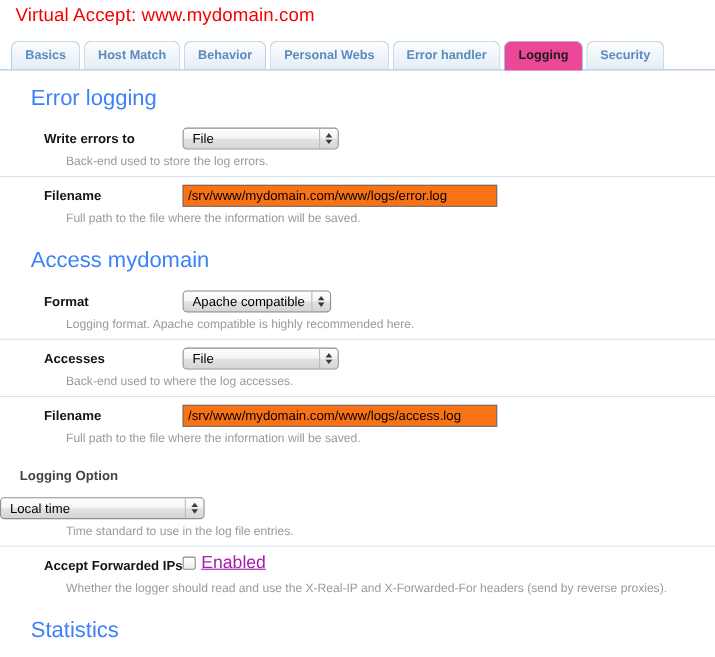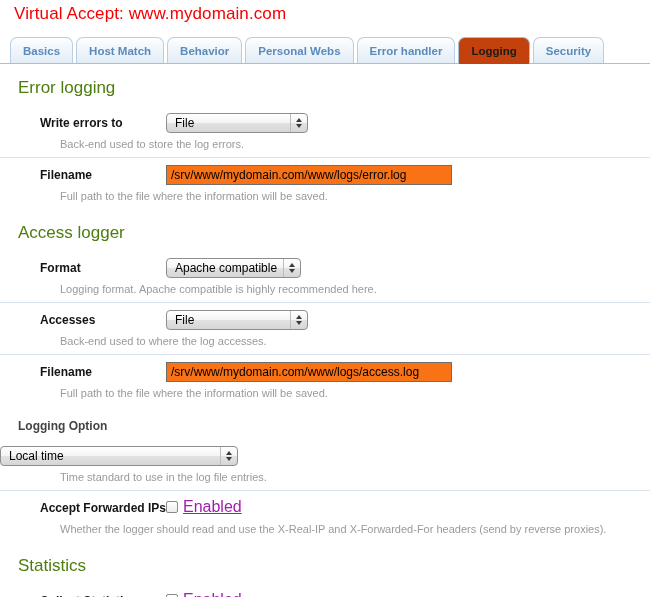--- a/index.html
+++ b/index.html
@@ -45,34 +45,34 @@
     color: #5b8bbd;
     background: linear-gradient(to bottom, #fdfefe 0%, #eef4fa 55%, #e3edf7 100%);
     border: 1px solid #b9cee1;
     border-bottom: none;
     border-radius: 7px 7px 0 0;
     white-space: nowrap;
     cursor: pointer;
   }
   .tab.active {
     color: #1b1b1b;
-    background: #c2410c;
+    background: #ec4899;
     border-color: #a8bfd6;
     height: 27px;
     margin-bottom: -1px;
     z-index: 3;
   }
 
   
   .content { position: absolute; left: 0; top: 64px; width: 650px; }
 
   .section-head {
-    color: #4d7c0f;
-    font-size: 17px;
-    padding: 14px 0 8px 18px;
+    color: #3b82f6;
+    font-size: 20px;
+    padding: 14px 0 8px 28px;
   }
   .section-head.sub {
     color: #444444;
     font-size: 12px;
     font-weight: bold;
     padding: 13px 0 6px 18px;
   }
 
   .row { position: relative; padding: 0 0 7px 0; }
   .row + .row { border-top: 1px solid #d9e4ef; }
@@ -135,21 +135,21 @@
   }
   .arrow-up, .arrow-dn {
     width: 0; height: 0;
     border-left: 3.5px solid transparent;
     border-right: 3.5px solid transparent;
   }
   .arrow-up { border-bottom: 4px solid #3a3a3a; }
   .arrow-dn { border-top: 4px solid #3a3a3a; }
 
   .w-fixed-142 { width: 142px; }
-  .w-fixed-226 { width: 238px; }
+  .w-fixed-226 { width: 186px; }
 
   
   .text-input {
     height: 20px;
     border: 1px solid #6e6e6e;
     background: #f97316;
     font-family: "Liberation Sans", sans-serif;
     font-size: 12px;
     color: #000;
     padding: 0 4px;
@@ -234,21 +234,21 @@
     <div class="row">
       <div class="row-main">
         <div class="row-label">Filename</div>
         <div class="row-field">
           <input class="text-input w-input-err" type="text" value="/srv/www/mydomain.com/www/logs/error.log" style="">
         </div>
       </div>
       <div class="row-hint">Full path to the file where the information will be saved.</div>
     </div>
 
-    <div class="section-head">Access logger</div>
+    <div class="section-head">Access mydomain</div>
 
     <div class="row nosep">
       <div class="row-main">
         <div class="row-label">Format</div>
         <div class="row-field">
           <div class="aqua-select">
             <span class="sel-text">Apache compatible</span>
             <span class="sel-arrows">
               <span class="arrow-up"></span>
                 <span class="arrow-dn"></span>

